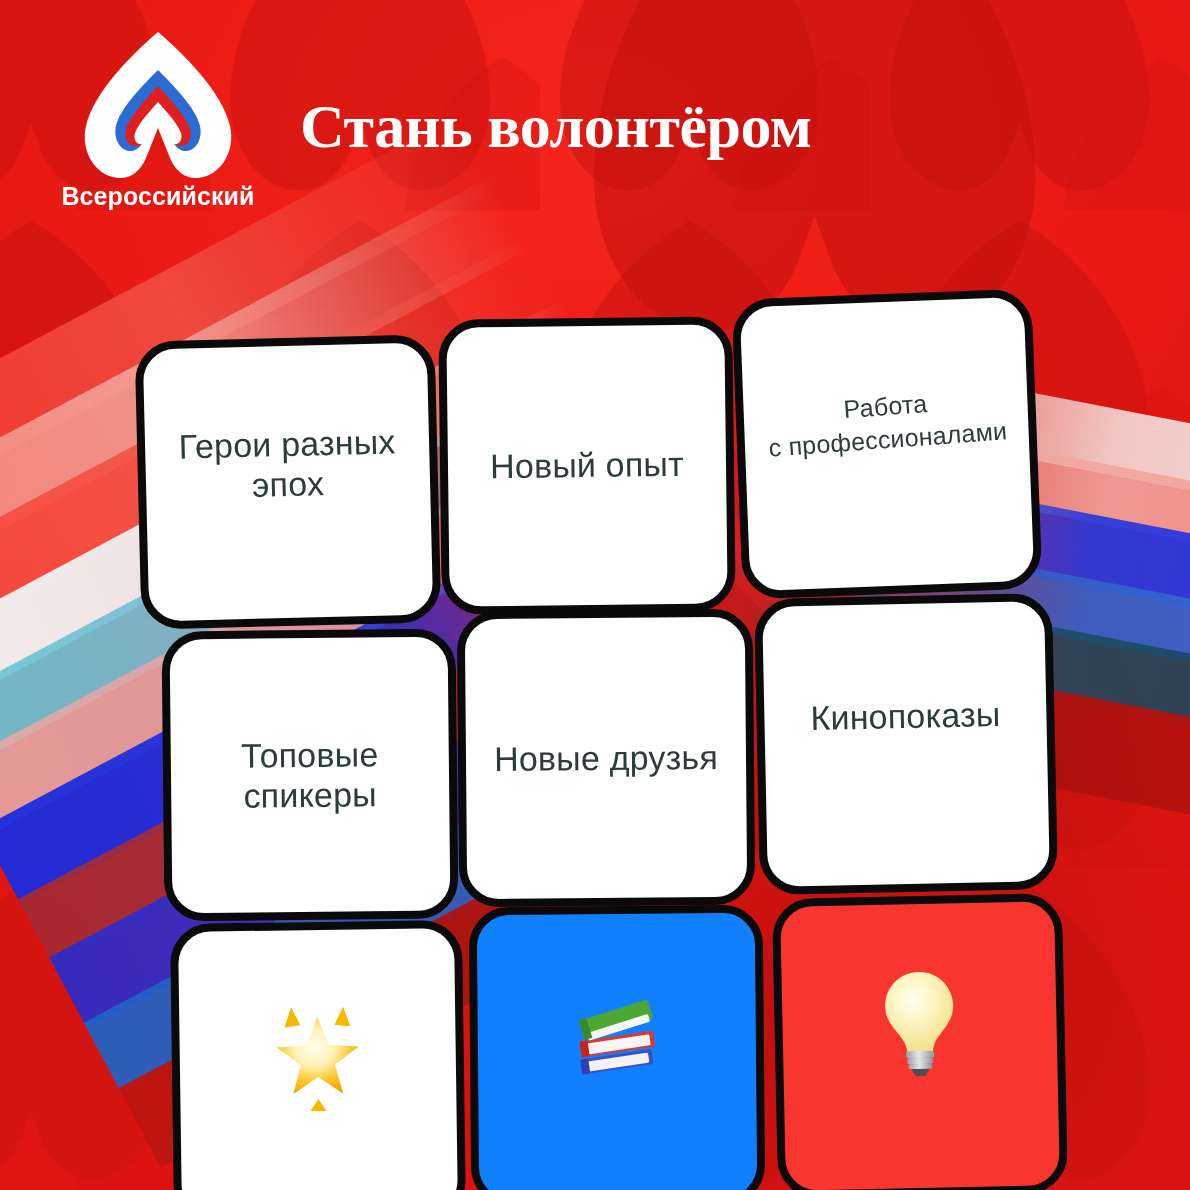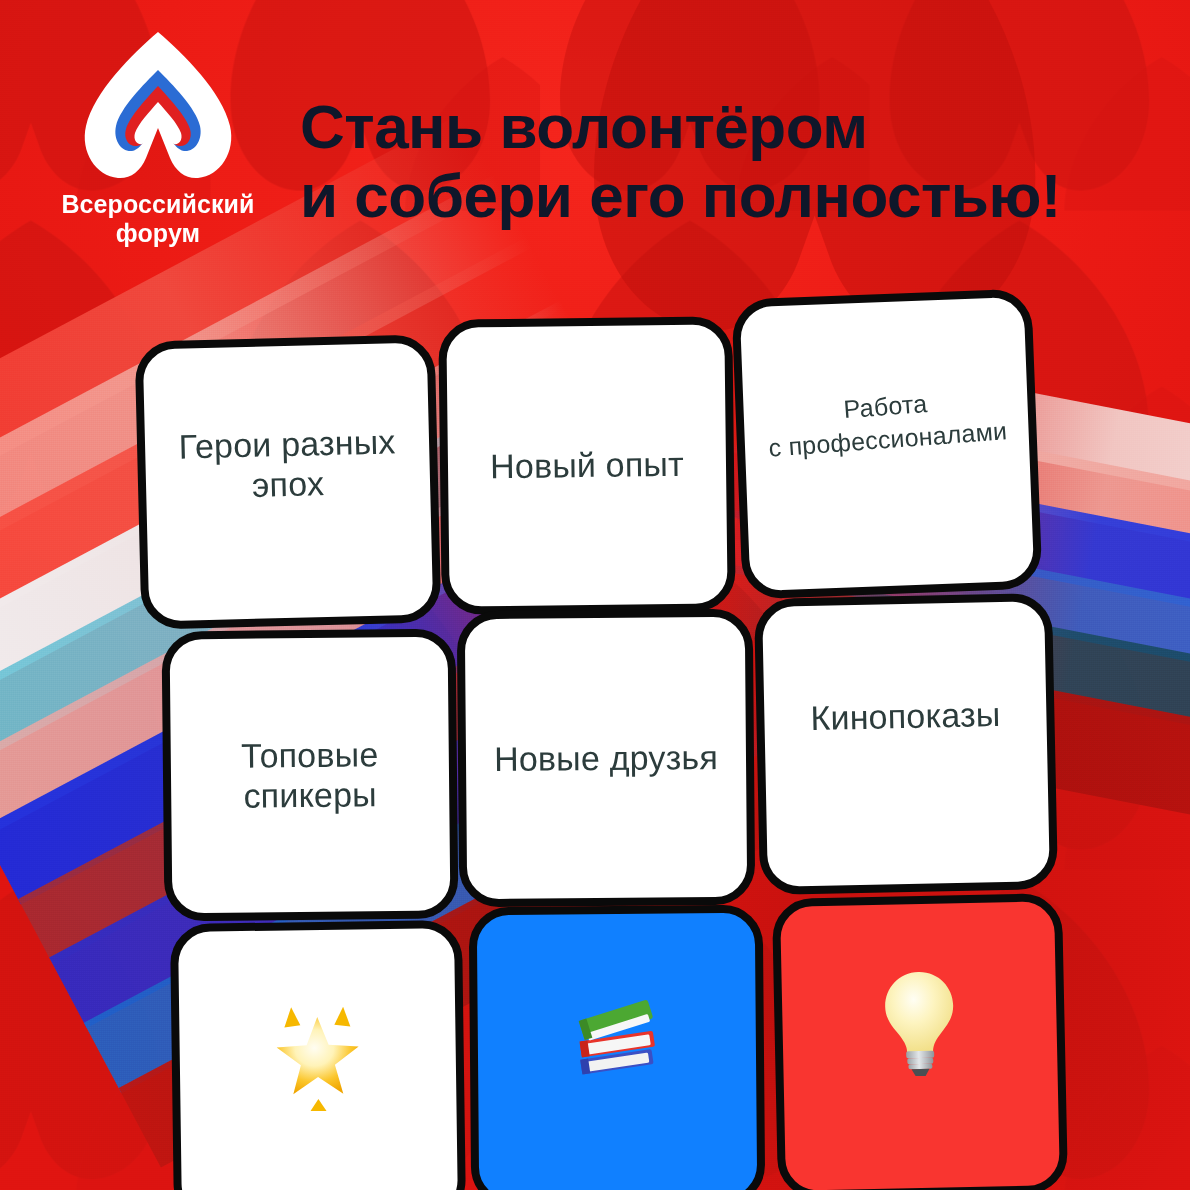--- a/index.html
+++ b/index.html
@@ -75,30 +75,31 @@
     position:absolute;right:-120px;bottom:-200px;width:760px;height:700px;
     background:radial-gradient(ellipse at 40% 40%, rgba(150,10,10,.38) 0%, rgba(150,10,10,0) 62%);
   }
 
   
   .logo-block{
     position:absolute;left:38px;top:30px;width:240px;text-align:center;
   }
   .logo-mark{width:168px;height:152px;margin:0 auto;display:block;}
   .logo-text{
-    margin-top:8px;color:#FFFFFF;font-weight:bold;
+    color:#FFFFFF;font-weight:bold;
     font-size:25px;line-height:1.17;letter-spacing:.1px;
   }
 
   
   .headline{
     position:absolute;left:300px;top:92px;width:880px;
-    color:#0f172a;font-weight:bold;
+    color:#ffffff;font-weight:bold;
     font-size:62px;line-height:1.12;letter-spacing:-.5px;
     text-align:left;
+    font-family:Liberation Serif, serif;
   }
   .headline .l2{display:block;}
 
   
   .grid{position:absolute;left:0;top:0;width:1190px;height:1190px;}
   .card{
     position:absolute;
     box-sizing:border-box;
     background:#FFFFFF;
     border:8px solid #0A0A0A;
@@ -195,27 +196,25 @@
 
   <div class="logo-block">
     <svg class="logo-mark" viewBox="0 0 168 152" xmlns="http://www.w3.org/2000/svg">
       <path d="M84 2 C58 24 20 62 12 96 C6 122 22 146 44 148 C56 149 66 142 72 128 L84 98 L96 128 C102 142 112 149 124 148 C146 146 162 122 156 96 C148 62 110 24 84 2 Z" fill="#FFFFFF"></path>
       <path d="M84 40 C70 54 46 78 42 96 C39 110 47 122 58 121 C64 120 69 114 72 106 L84 78 L96 106 C99 114 104 120 110 121 C121 122 129 110 126 96 C122 78 98 54 84 40 Z" fill="#2B6CD4"></path>
       <path d="M84 56 C73 68 56 86 52 99 C49 109 55 117 63 116 C68 115 72 111 74 105 L84 82 L94 105 C96 111 100 115 105 116 C113 117 119 109 116 99 C112 86 95 68 84 56 Z" fill="#E02020"></path>
       <path d="M84 72 C76 81 64 94 61 103 C59 110 63 115 68 114 C71 113 74 110 76 106 L84 88 L92 106 C94 110 97 113 100 114 C105 115 109 110 107 103 C104 94 92 81 84 72 Z" fill="#FFFFFF"></path>
     </svg>
     <div class="logo-text">
       <div>Всероссийский</div>
-      <div>форум</div>
     </div>
   </div>
 
   <div class="headline">
     <span class="l1">Стань волонтёром</span>
-    <span class="l2">и собери его полностью!</span>
   </div>
 
   <div class="grid">
 
     <div class="card" id="c1">
       <div class="card-label">Герои разных эпох</div>
     </div>
 
     <div class="card" id="c2">
       <div class="card-label">Новый опыт</div>

